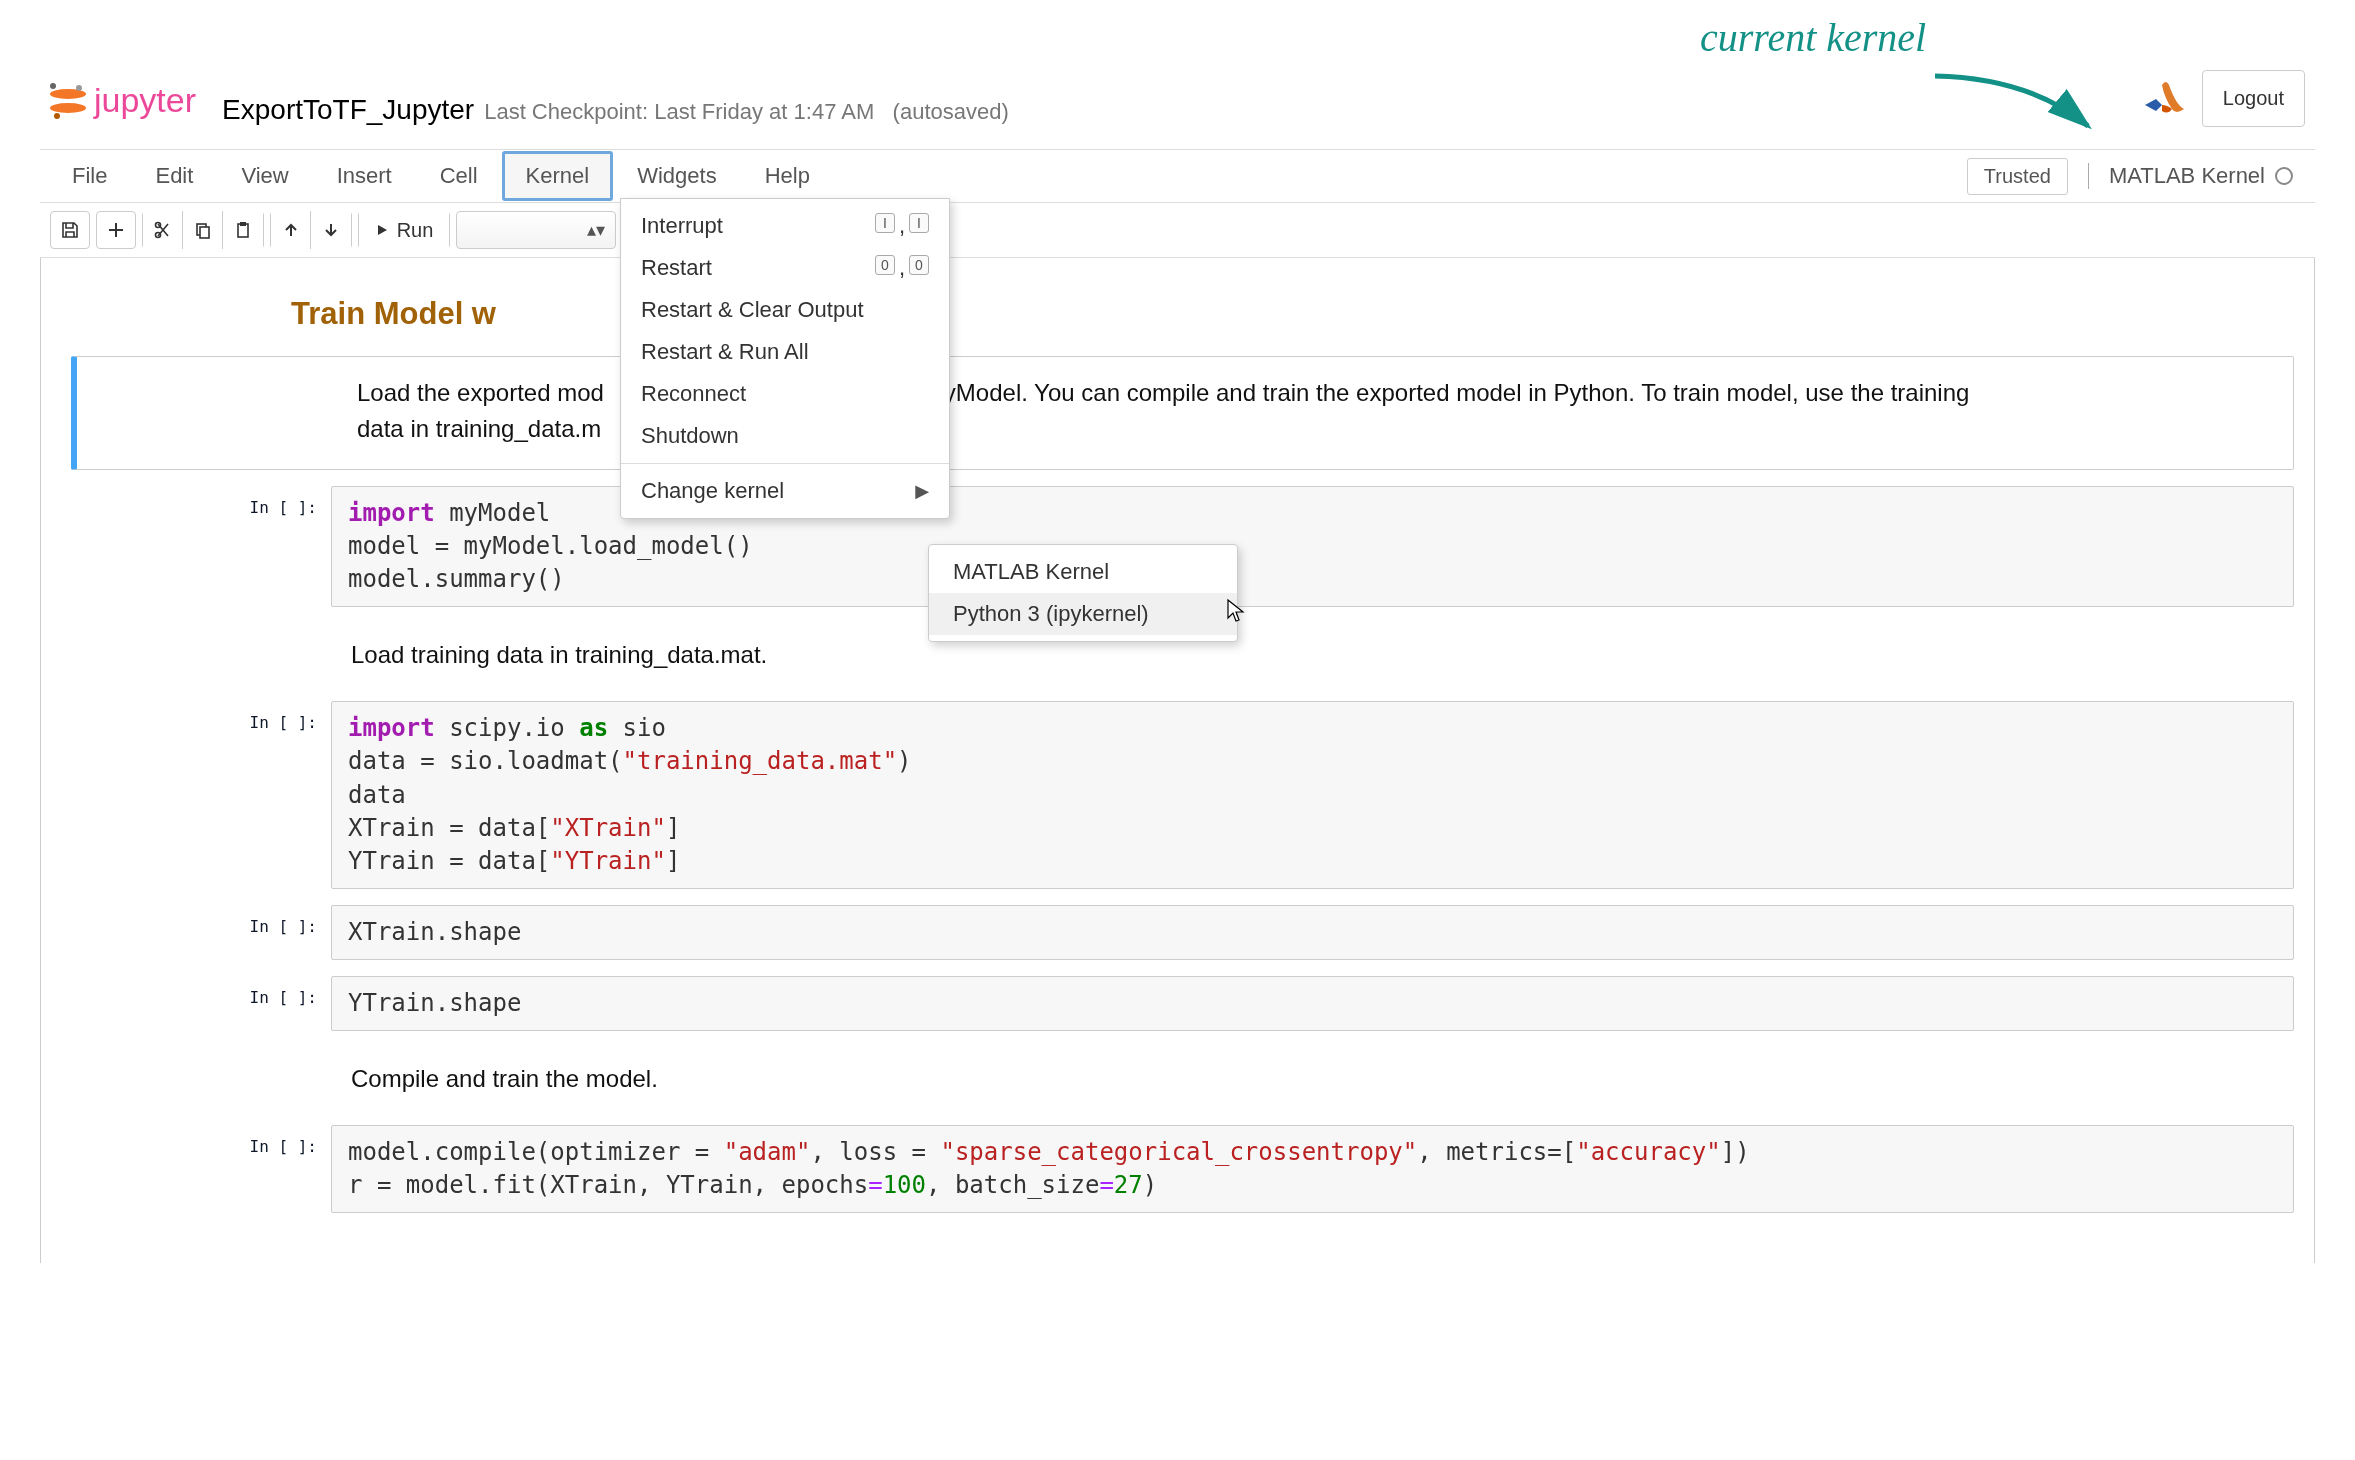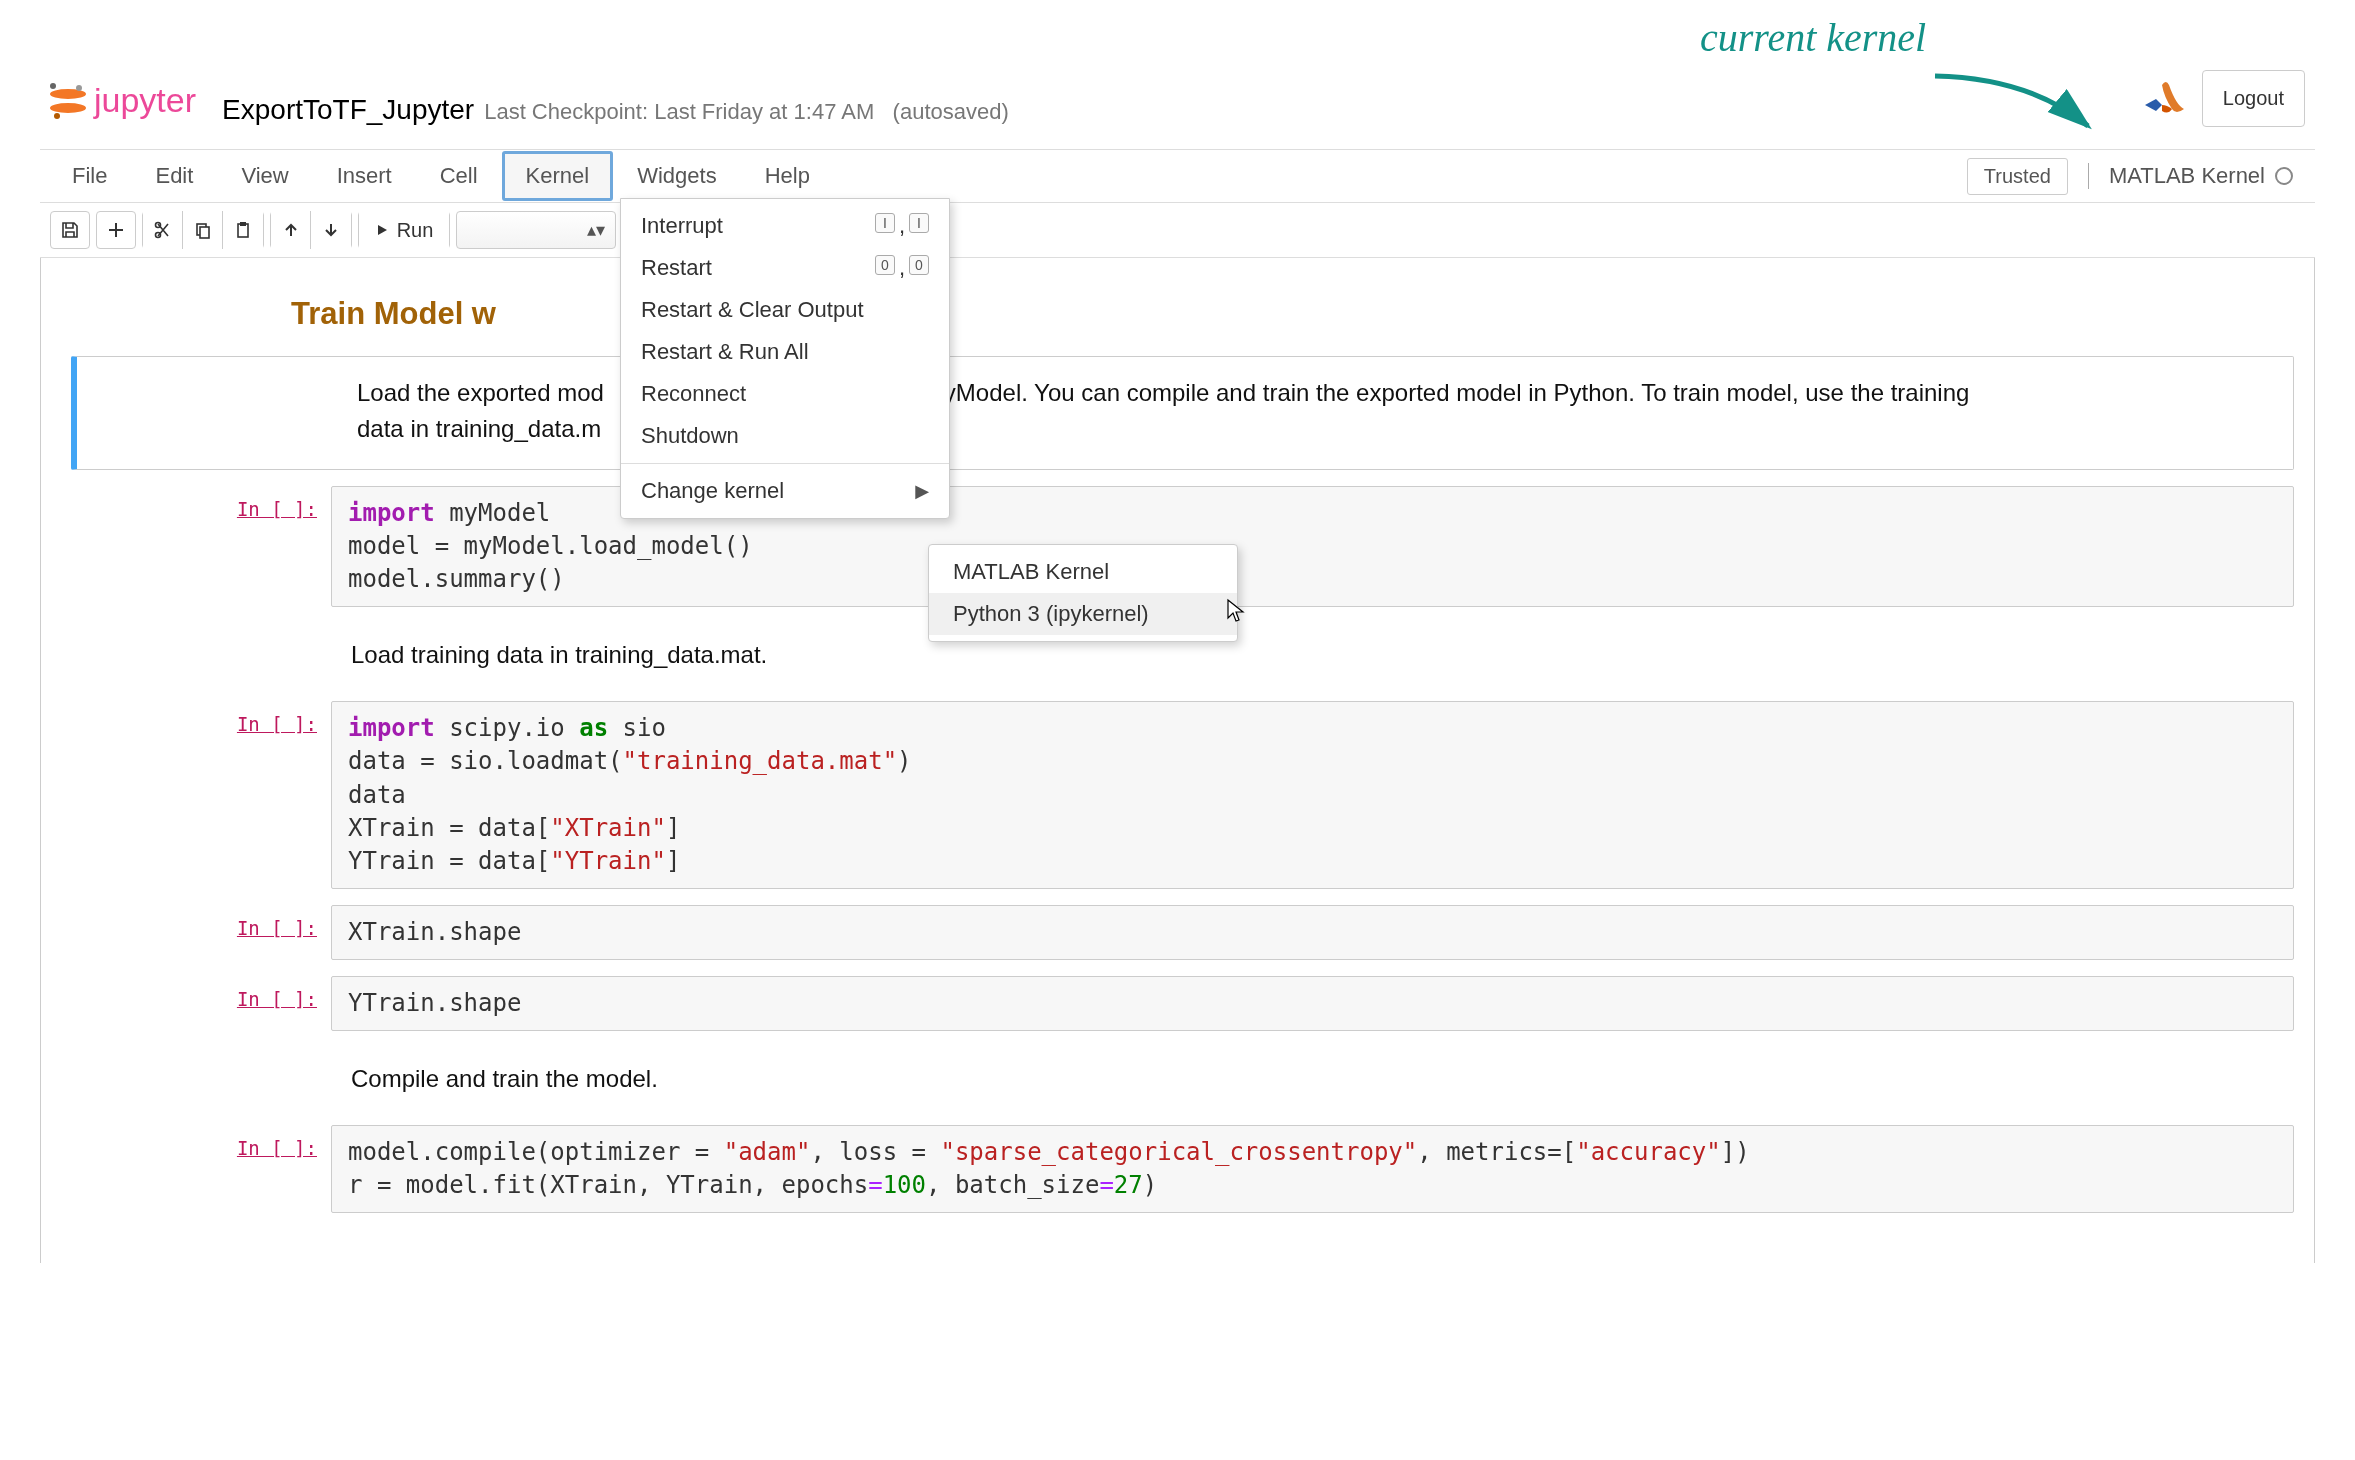--- a/index.html
+++ b/index.html
@@ -143,21 +143,21 @@
   }
   .md-plain {
     margin-left: 290px; font-size:24px; padding: 24px 0 16px 0; color:#111;
   }
   .code-cell {
     display:flex; margin: 16px 0 10px 0;
   }
   .prompt {
     width: 270px; text-align:right; padding:12px 14px 0 0;
     font-family: Menlo, Consolas, "DejaVu Sans Mono", monospace;
-    font-size:19px; color:#be185d;text-decoration:underline;
+    font-size:16px; color:#0f172a;
   }
   .code-area {
     flex:1; border:1px solid #ccc; background:#f7f7f7; padding:10px 16px;
     font-family: Menlo, Consolas, "DejaVu Sans Mono", monospace;
     font-size:24px; line-height:1.38; white-space:pre; overflow:hidden;
     border-radius:2px;
   }
   .kw { color:#a21caf; font-weight:700;}
   .kw2 { color:#008000; font-weight:700;}
   .str { color:#BA2121; }

